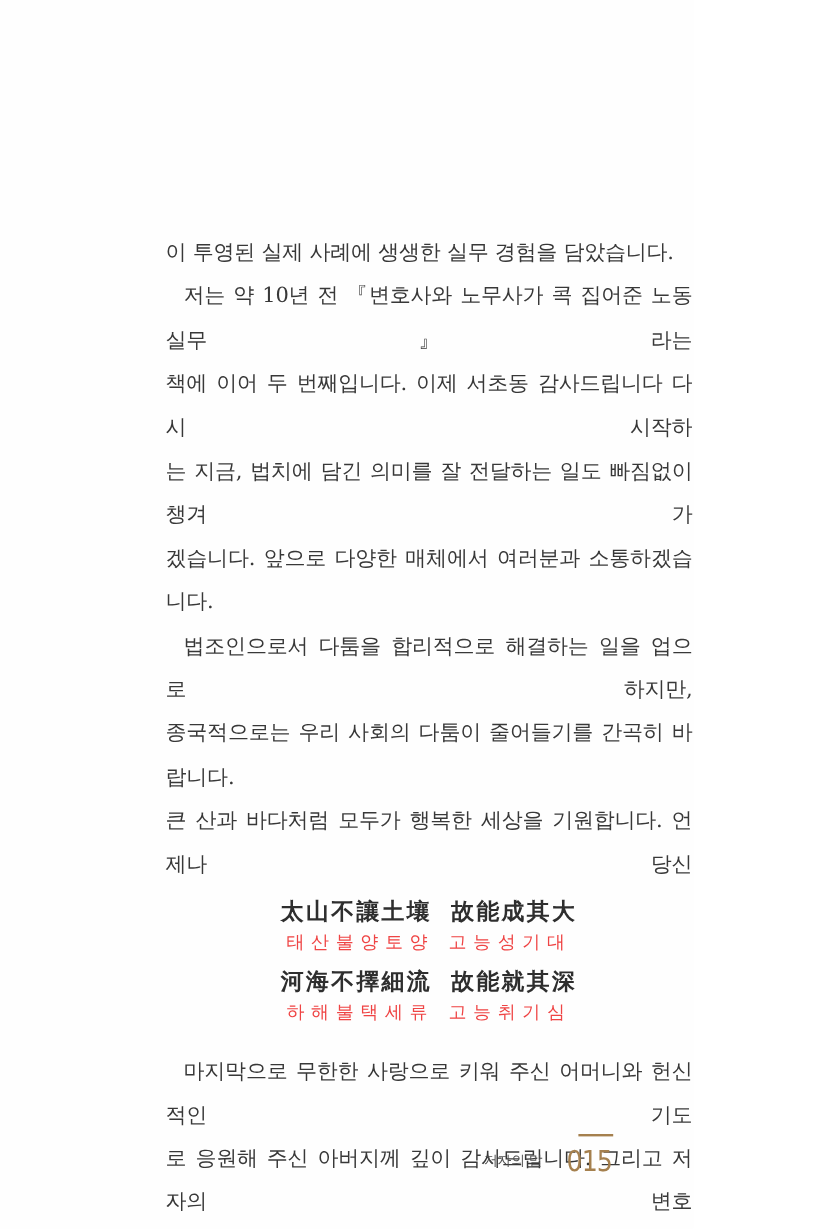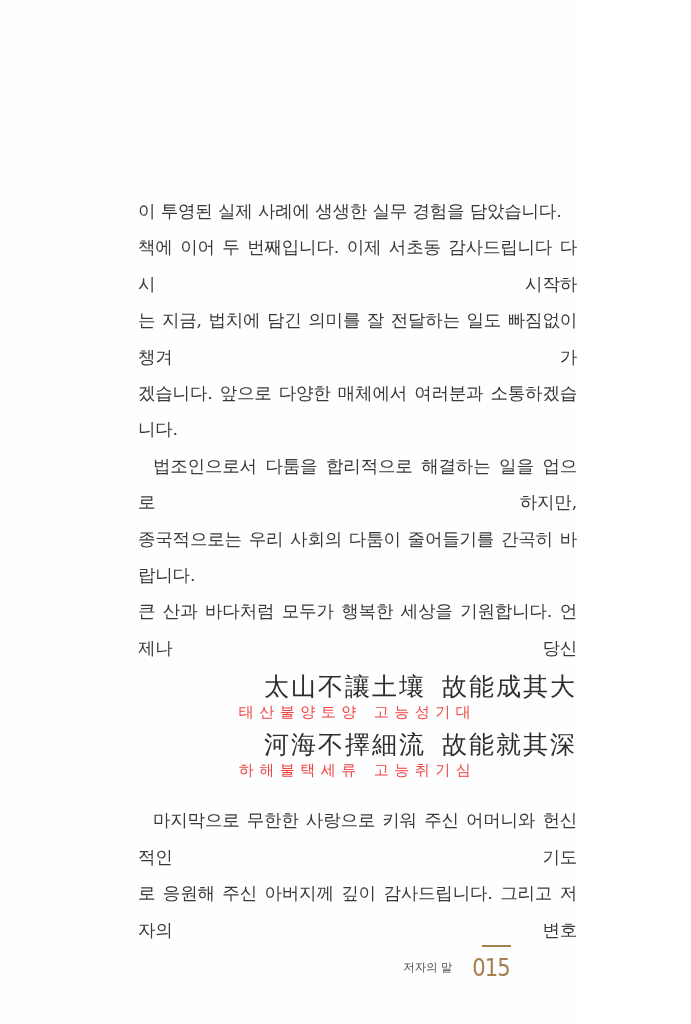--- a/index.html
+++ b/index.html
@@ -36,25 +36,24 @@
   .line.ind {
     text-indent: 15px;
   }
   .poem {
     margin-top: 6px;
     text-align: center;
     color: #2e2e2e;
   }
   .couplet { margin-bottom: 8px; }
   .poem-hanja {
-    font-size: 25px;
-    font-weight: normal;
+    font-size: 19px;
+    font-weight: bold;
     line-height: 30px;
     letter-spacing: 2px;
-    text-align: right;
   }
   .poem-reading {
     font-size: 15px;
     line-height: 20px;
     letter-spacing: 5.5px;
     color: #ef4444;
   }
   .hgap { display: inline-block; width: 16px; }
   .rgap { display: inline-block; width: 12px; }
   .footer-label {
@@ -89,20 +88,21 @@
 </style>
 </head>
 <body>
 
 <div class="page">
 
   <div class="content">
 
     <div class="line end">이 투영된 실제 사례에 생생한 실무 경험을 담았습니다.</div>
 
+    <div class="line ind">저는 약 10년 전 『변호사와 노무사가 콕 집어준 노동실무』라는</div>
     <div class="line">책에 이어 두 번째입니다. 이제 서초동 감사드립니다 다시 시작하</div>
     <div class="line">는 지금, 법치에 담긴 의미를 잘 전달하는 일도 빠짐없이 챙겨 가</div>
     <div class="line end">겠습니다. 앞으로 다양한 매체에서 여러분과 소통하겠습니다.</div>
 
     <div class="line ind">법조인으로서 다툼을 합리적으로 해결하는 일을 업으로 하지만,</div>
     <div class="line">종국적으로는 우리 사회의 다툼이 줄어들기를 간곡히 바랍니다.</div>
     <div class="line">큰 산과 바다처럼 모두가 행복한 세상을 기원합니다. 언제나 당신</div>
 
     <div class="poem">
       <div class="couplet">

